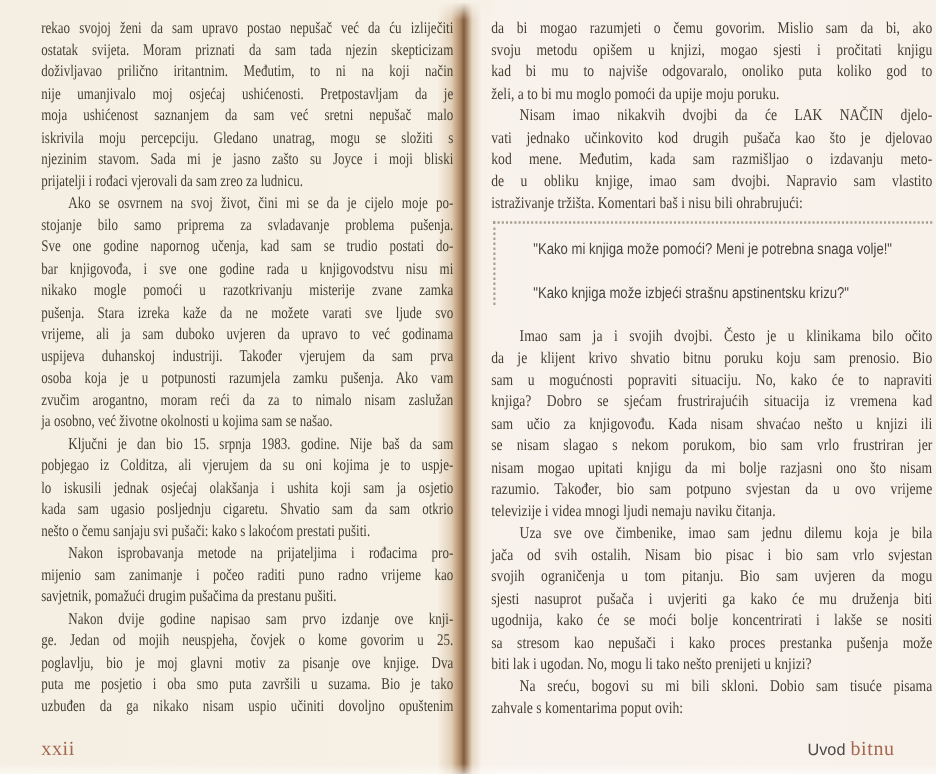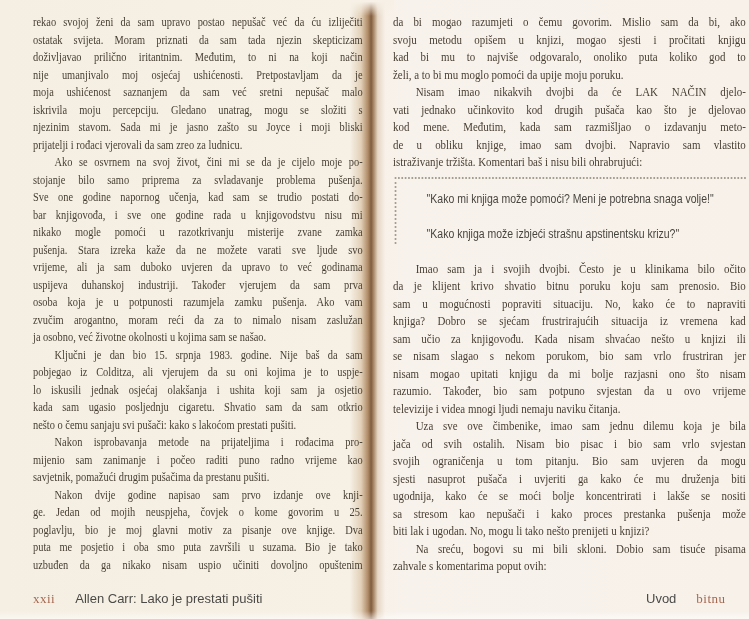--- a/index.html
+++ b/index.html
@@ -43,24 +43,24 @@
     border-left:2px dotted #a49e91;
     padding:13px 0 2px 36px;
   }
   .quote{
     font-family:"Liberation Sans","DejaVu Sans",sans-serif;
     font-size:12.5px;line-height:15px;color:#48453f;text-align:left;
   }
   .quote + .quote{margin-top:20px;}
   .footer{position:absolute;top:591px;display:flex;align-items:baseline;}
   .footer-left{left:33px;gap:20px;}
-  .footer-right{left:646px;gap:20px;}
+  .footer-right{left:646px;gap:4px;}
   .pagenum{
     font-family:"Liberation Serif","DejaVu Serif",serif;
-    font-size:13px;color:#a5684f;letter-spacing:0.5px;
+    font-size:16px;color:#a5684f;letter-spacing:0.5px;
   }
   .running-title,.section-title{
     font-family:"Liberation Sans","DejaVu Sans",sans-serif;
     font-size:13px;color:#4b4a47;
   }
 </style>
 </head>
 <body>
 
 <div class="gutter"></div>
@@ -156,20 +156,19 @@
       </div>
       <div class="para indent">
         <div class="line">Na sreću, bogovi su mi bili skloni. Dobio sam tisuće pisama</div>
         <div class="line final">zahvale s komentarima poput ovih:</div>
       </div>
     </div>
 </div>
 
 <div class="footer footer-left">
   <span class="pagenum">xxii</span>
-  <span class="running-title">Allen Carr: Lako je prestati pušiti</span>
 </div>
 <div class="footer footer-right">
   <span class="section-title">Uvod</span>
   <span class="pagenum">bitnu</span>
 </div>
 
 <div class="bottom-edge"></div>
 
 </body></html>

